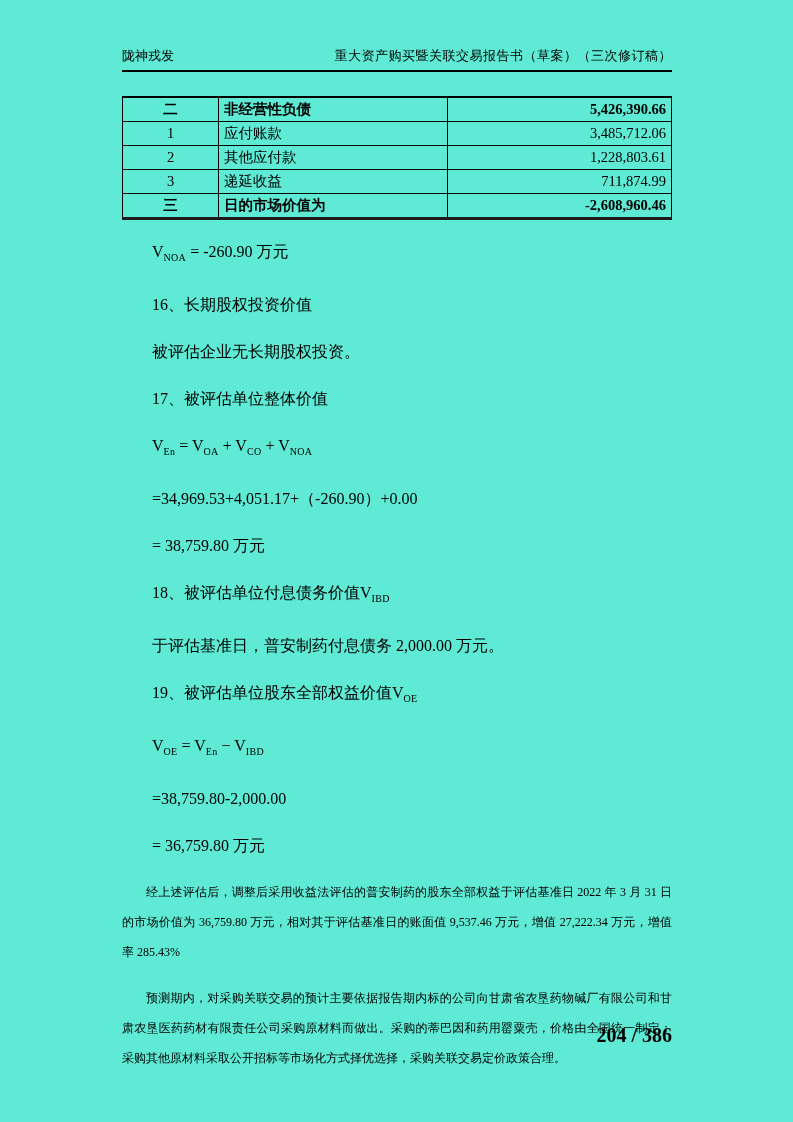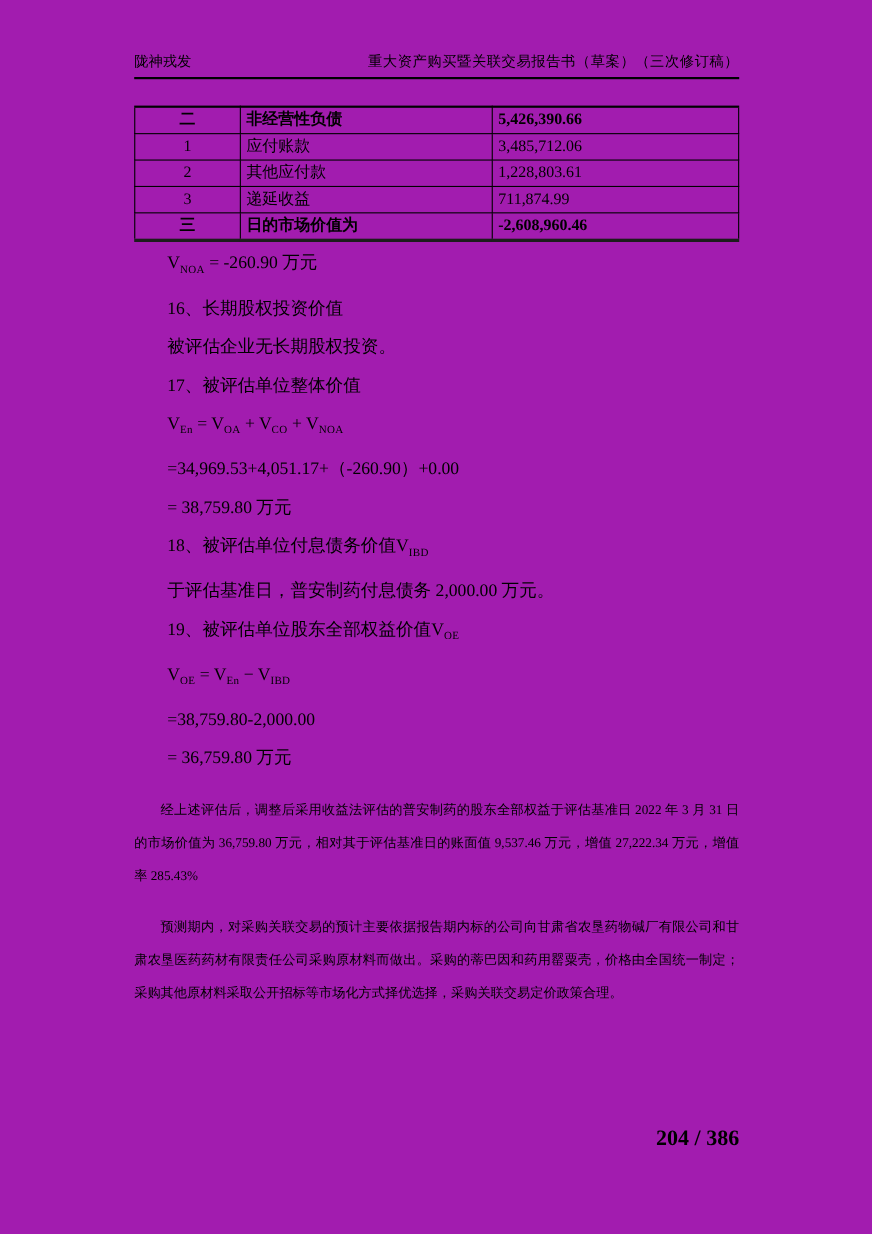--- a/index.html
+++ b/index.html
@@ -1,19 +1,19 @@
 <!DOCTYPE html>
 <html><head>
 <meta charset="utf-8">
 <style>
   html,body { margin:0; padding:0; background:#ffffff; }
   .page {
     position:relative;
     width:793px; height:1122px;
-    background:#a21caf;
+    background:#5eead4;
     color:#000;
     font-family:"Liberation Serif","DejaVu Serif",serif;
     overflow:hidden;
     box-sizing:border-box;
   }
   .content { padding:0 121px 0 122px; }
 
   
   .doc-header {
     margin-top:46px;
@@ -42,26 +42,26 @@
     border-bottom:1.5px solid #000;
     height:23px;
     line-height:23px;
     font-size:14.5px;
     padding:0 5px;
     overflow:hidden;
     white-space:nowrap;
   }
   td.col-no   { width:85px;  text-align:center; }
   td.col-item { width:218px; text-align:left; }
-  td.col-val  { }
+  td.col-val  { text-align:right; }
   tr.row-bold td { font-weight:bold; }
 
   
   .line {
-    margin:5px 0 0 0;
+    margin:17px 0 0 0;
     font-size:16px;
     line-height:30px;
     padding-left:30px;
     white-space:nowrap;
   }
   .para {
     margin:16px 0 0 0;
     font-size:12px;
     line-height:30px;
     text-align:justify;

